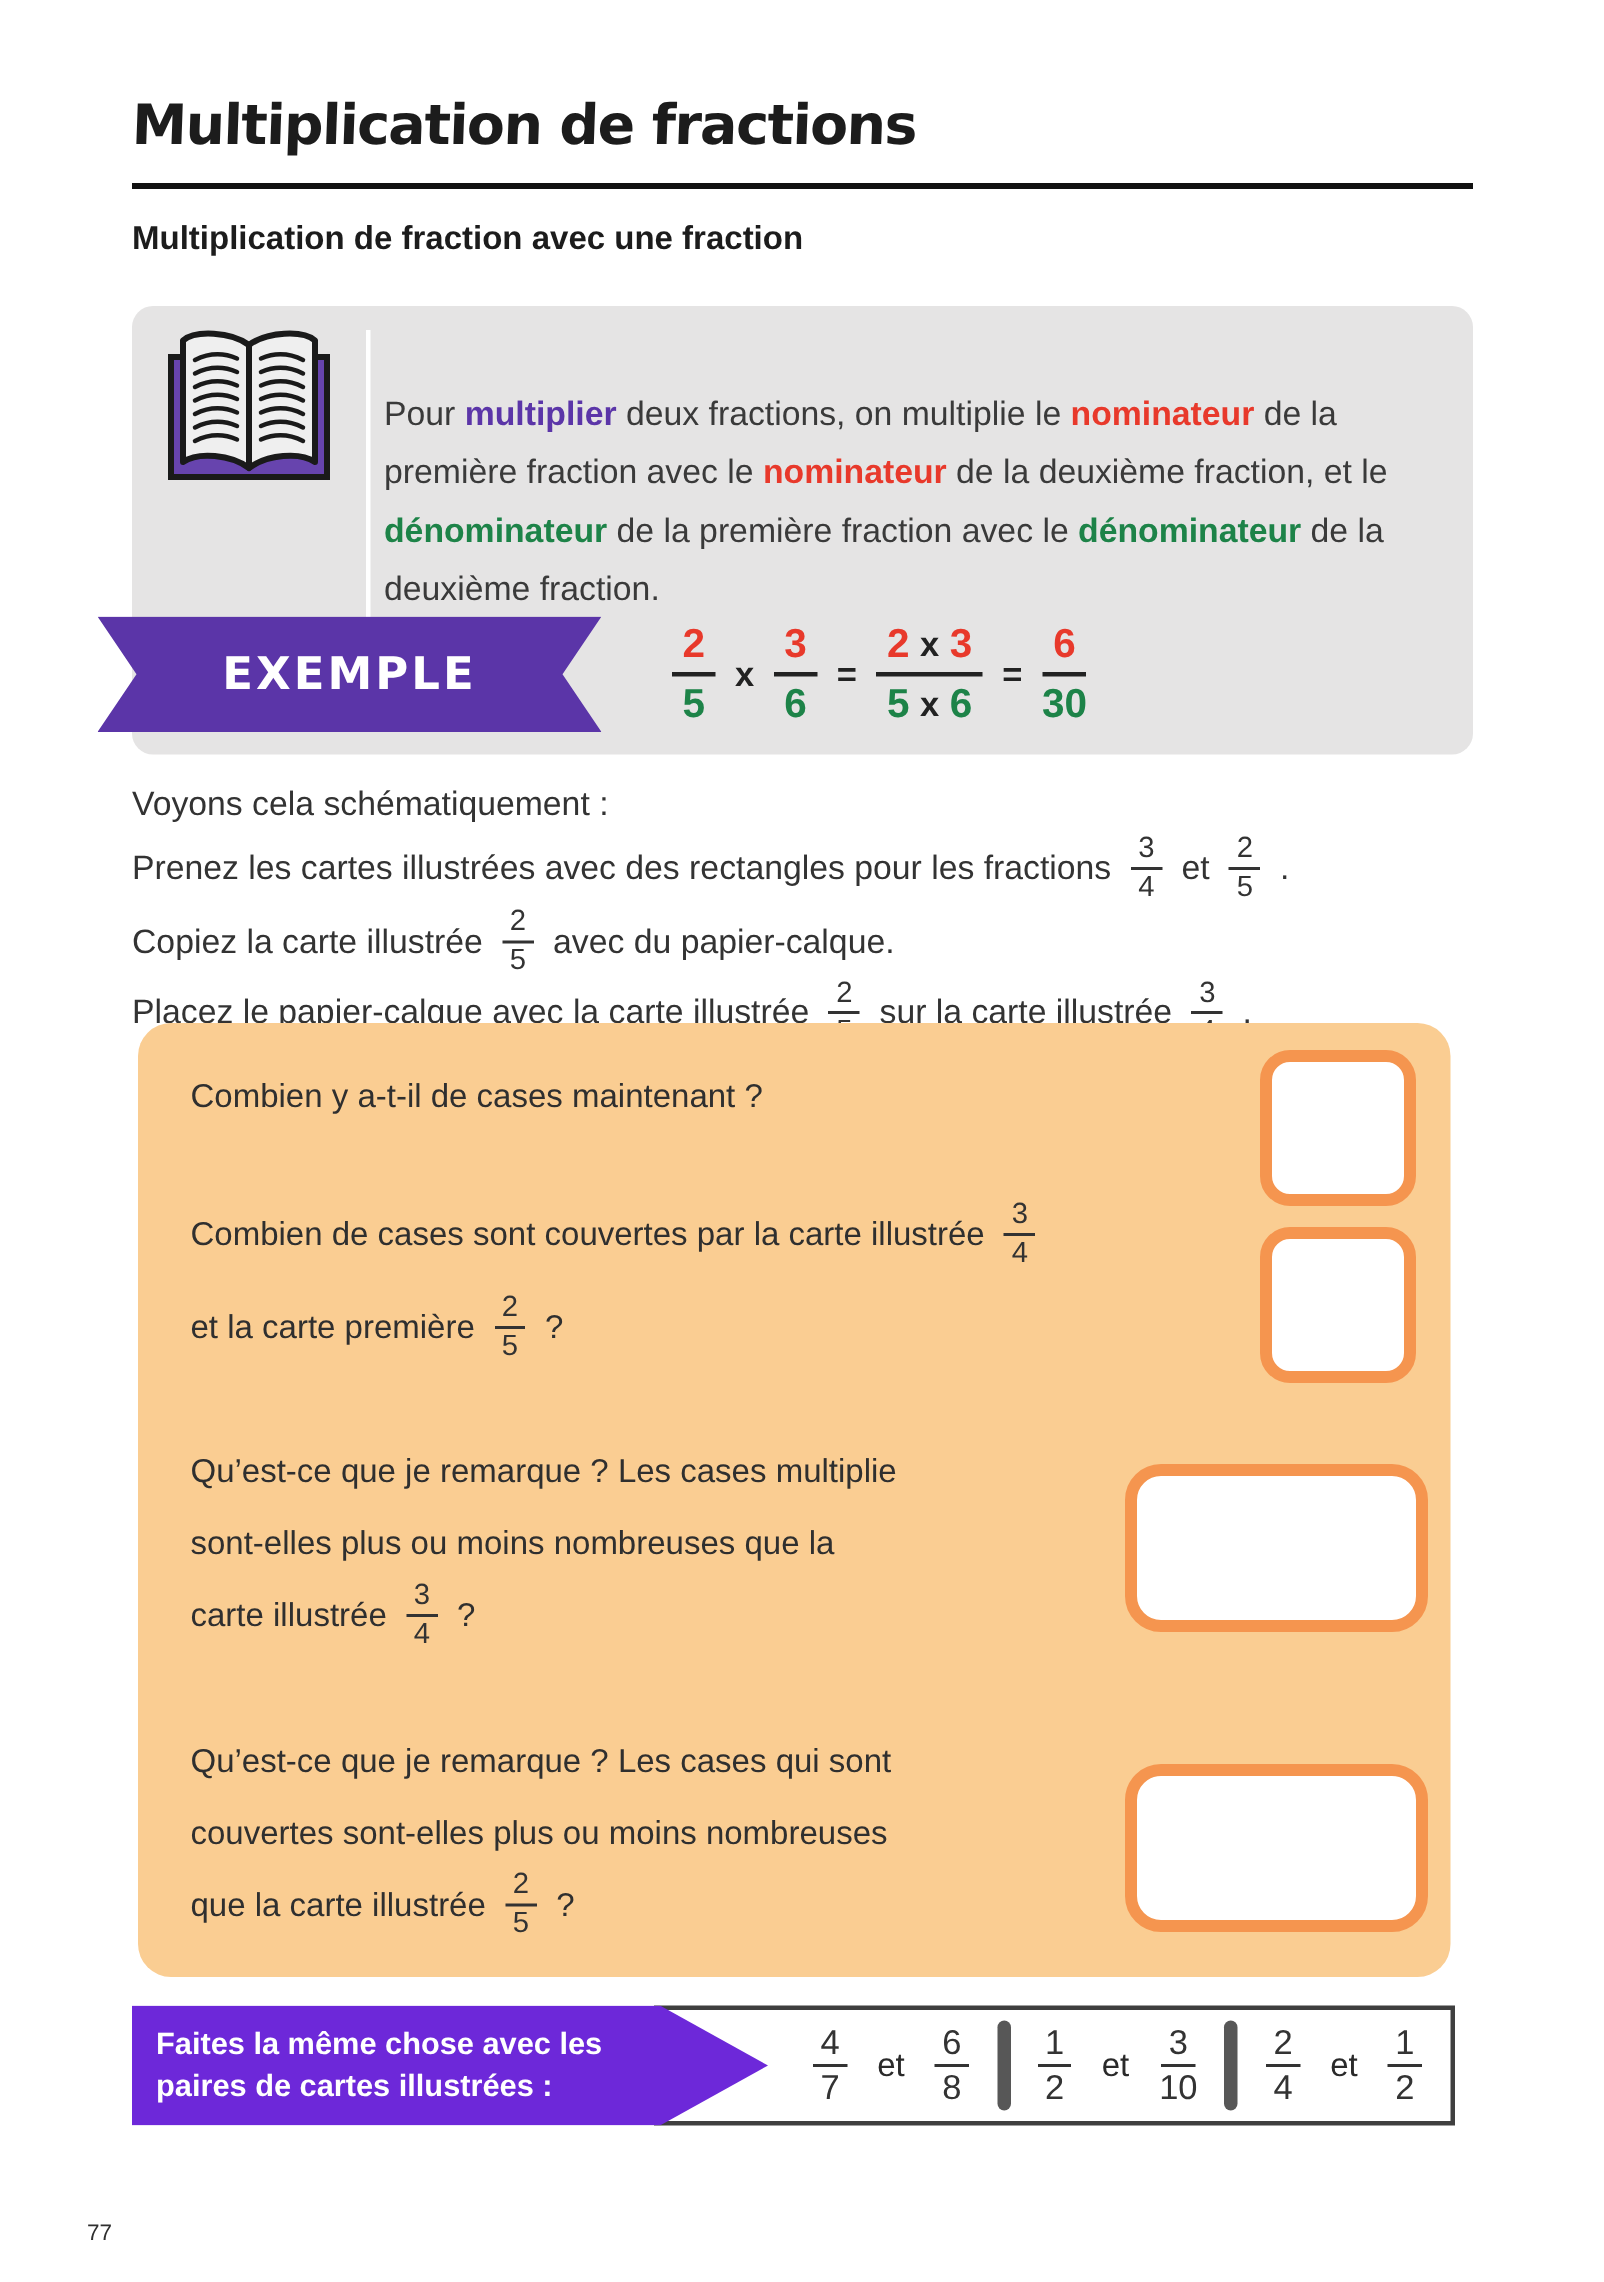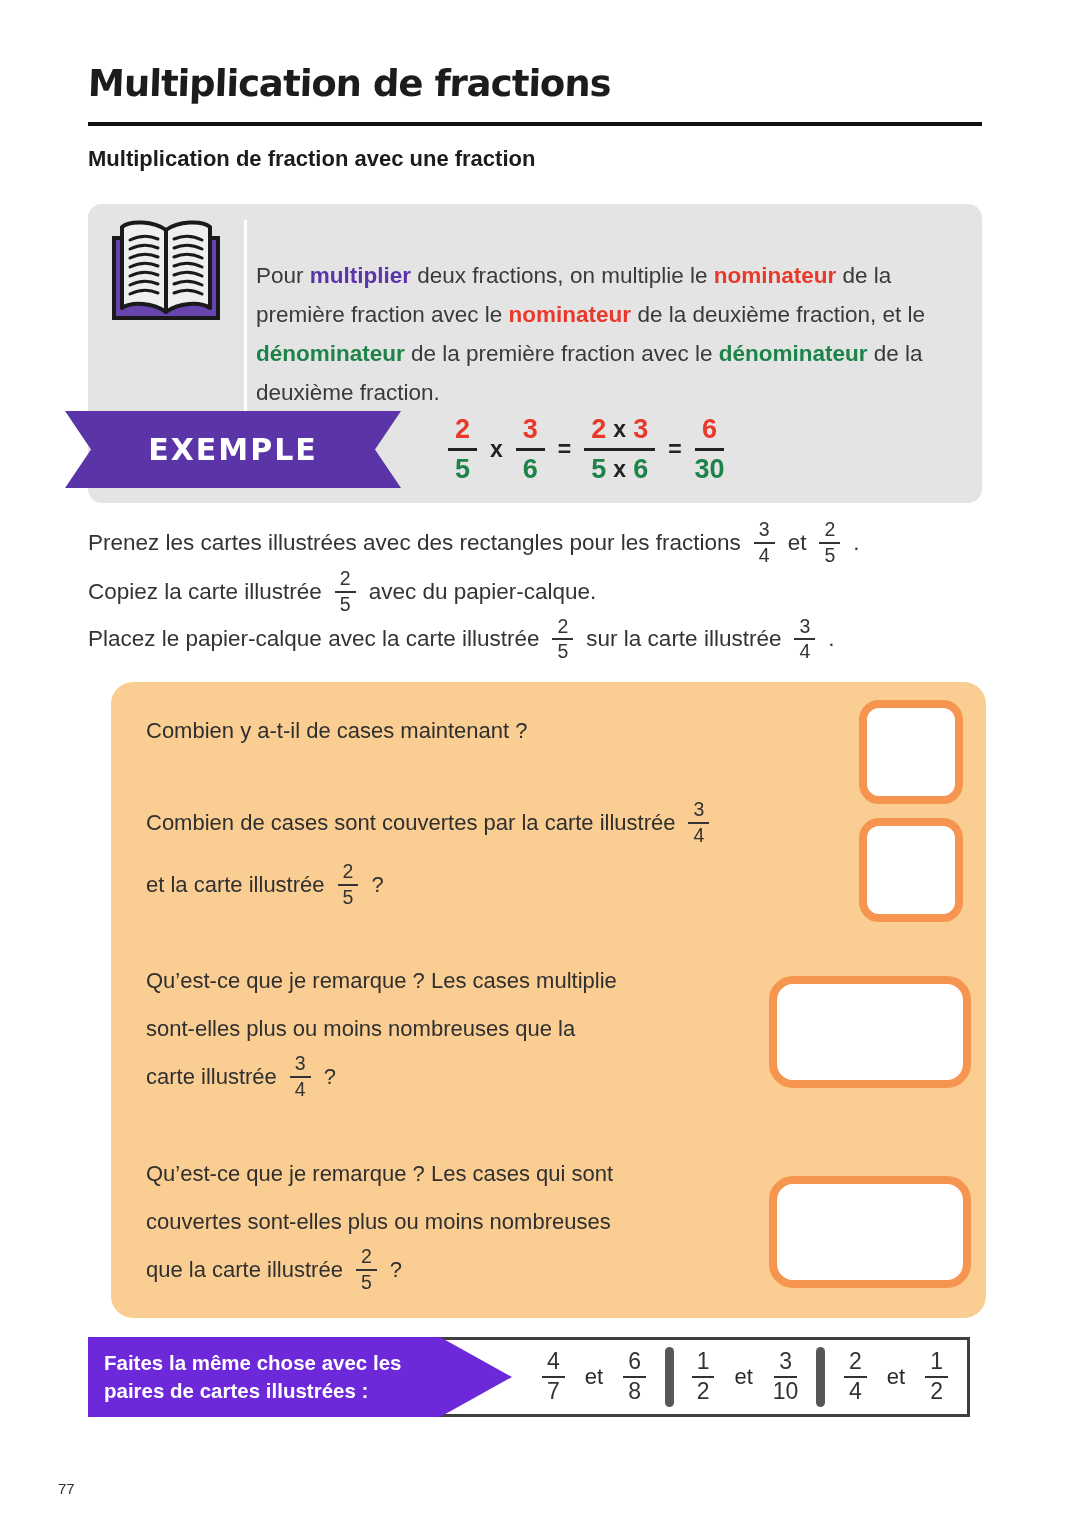--- a/index.html
+++ b/index.html
@@ -64,21 +64,21 @@
   .sch-row.r3 { min-height:46px; }
   .frac {
     display:inline-flex; flex-direction:column; align-items:center;
     font-size:19.5px; line-height:1.12; color:#333333; margin:0 4px;
   }
   .frac .num { border-bottom:2px solid #333333; padding:0 5px 1px; }
   .frac .den { padding-top:1px; }
 
   
   .orangebox {
-    position:absolute; left:111px; top:682px; width:875px; height:636px;
+    position:absolute; left:92px; top:682px; width:875px; height:636px;
     background:#facd92; border-radius:22px;
   }
   .qgroup { position:absolute; font-size:22px; color:#2f2f2f; }
   .qline { display:flex; align-items:center; gap:9px; height:48px; white-space:nowrap; }
   .q1 { left:35px; top:25px; }
   .q2 { left:35px; top:110px; }
   .q2 .qline { height:62px; }
   .q3 { left:35px; top:275px; }
   .q4 { left:35px; top:468px; }
 
@@ -193,20 +193,23 @@
       <span class="top">
           <span class="red">6</span>
         </span>
       <span class="bot">
           <span class="green">30</span>
         </span>
     </span>
   </div>
 
   <div class="schematic">
+    <div class="sch-row">
+      <span>Voyons cela schématiquement :</span>
+    </div>
     <div class="sch-row r1">
       <span>Prenez les cartes illustrées avec des rectangles pour les fractions</span>
       <span class="frac">
           <span class="num">3</span>
           <span class="den">4</span>
         </span>
       <span>et</span>
       <span class="frac">
           <span class="num">2</span>
           <span class="den">5</span>
@@ -247,21 +250,21 @@
 
     <div class="qgroup q2">
       <div class="qline">
         <span>Combien de cases sont couvertes par la carte illustrée</span>
         <span class="frac">
             <span class="num">3</span>
             <span class="den">4</span>
           </span>
       </div>
       <div class="qline">
-        <span>et la carte illustrée</span>
+        <span>et la carte première</span>
         <span class="frac">
             <span class="num">2</span>
             <span class="den">5</span>
           </span>
         <span>?</span>
       </div>
     </div>
     <div class="answer-box ab2"></div>
 
     <div class="qgroup q3">

